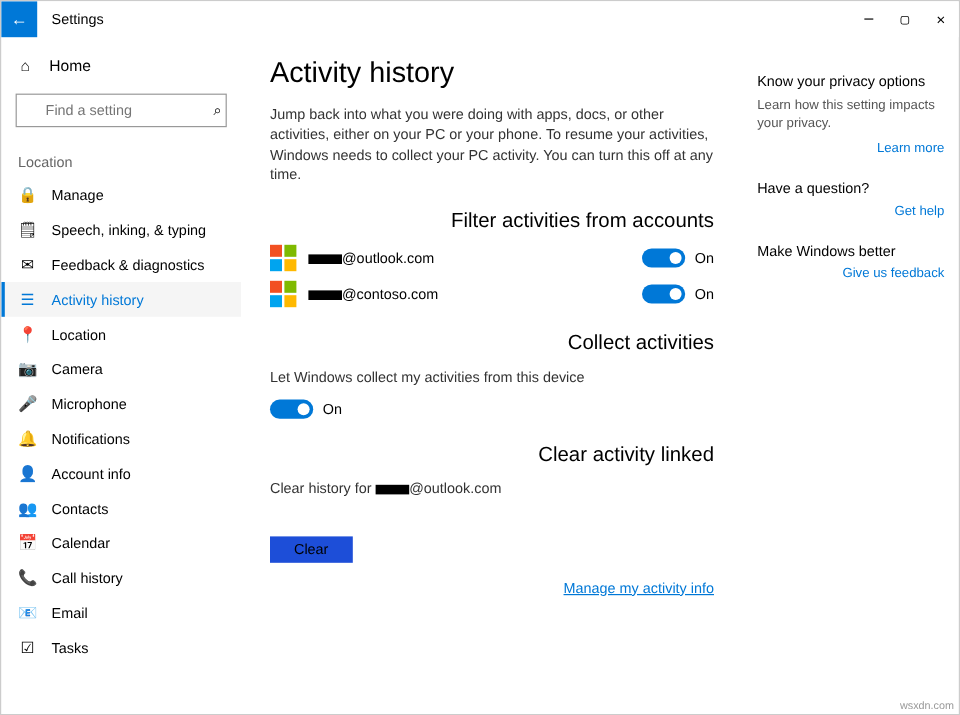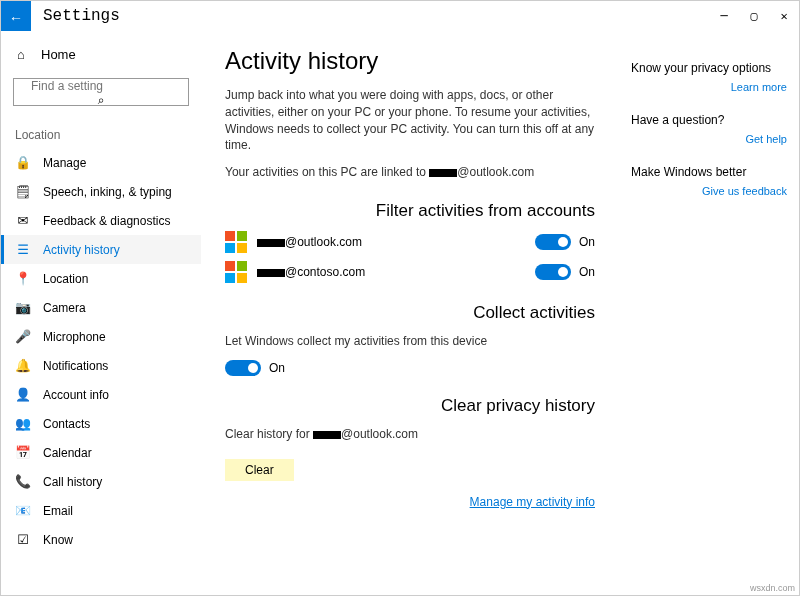--- a/index.html
+++ b/index.html
@@ -1,25 +1,25 @@
 <!DOCTYPE html>
 <html><head>
 <meta charset="utf-8">
 <style>
 * { margin: 0; padding: 0; box-sizing: border-box; font-family: "Segoe UI", Tahoma, sans-serif; }
 body { width: 800px; height: 596px; background: #fff; color: #000; font-size: 12px; overflow: hidden; position: relative; border: 1px solid #ccc; }
 .titlebar { height: 30px; display: flex; align-items: center; background: #fff; }
 .titlebar .back { width: 30px; height: 30px; background: #0078d7; color: #fff; display: flex; align-items: center; justify-content: center; font-size: 14px; }
-.titlebar .title { margin-left: 12px; font-size: 16px; font-family: Liberation Mono, monospace; }
+.titlebar .title { margin-left: 12px; font-size: 12px; }
 .titlebar .spacer { flex: 1; }
 .winbtn { width: 30px; height: 30px; display: flex; align-items: center; justify-content: center; font-size: 12px; font-family: monospace; color: #000; }
 .content { display: flex; height: calc(100% - 30px); }
 .sidebar { width: 200px; padding: 10px 0 0 0; overflow-y: auto; }
 .home-row { display: flex; align-items: center; padding: 6px 12px; font-size: 13px; gap: 12px; }
-.searchbox { margin: 10px 12px; height: 28px; border: 1px solid #999; display: flex; align-items: center; padding: 0 24px; justify-content: space-between; flex-direction: column; }
+.searchbox { margin: 10px 12px; height: 28px; border: 1px solid #999; display: flex; align-items: center; padding: 0 24px; justify-content: space-between; }
 .searchbox input { border: none; outline: none; font-size: 12px; width: 140px; color: #666; }
 .section-label { padding: 12px 14px 6px; font-size: 12px; color: #666; }
 .nav-item { display: flex; align-items: center; padding: 7px 14px; gap: 12px; font-size: 12px; cursor: default; }
 .nav-item.active { color: #0078d7; border-left: 3px solid #0078d7; padding-left: 11px; background: #f5f5f5; }
 .nav-icon { width: 16px; display: flex; align-items: center; justify-content: center; font-size: 13px; }
 .main { flex: 1; padding: 16px 24px 16px 24px; overflow-y: auto; }
 h1 { font-weight: 400; font-size: 24px; margin-bottom: 12px; }
 h2 { font-weight: 400; font-size: 17px; margin: 20px 0 10px; text-align: right; }
 .main p { font-size: 12px; color: #333; margin-bottom: 10px; line-height: 1.4; max-width: 380px; }
 .aside { width: 180px; padding: 30px 12px 16px 12px; }
@@ -29,21 +29,21 @@
 .h3-aside { font-size: 12px; font-weight: 400; margin-bottom: 6px; }
 .account-row { display: flex; align-items: center; margin: 8px 0; gap: 10px; max-width: 380px; }
 .ms-logo { width: 22px; height: 22px; display: grid; grid-template-columns: 1fr 1fr; grid-template-rows: 1fr 1fr; gap: 2px; }
 .ms-logo span:nth-child(1){background:#f25022}.ms-logo span:nth-child(2){background:#7fba00}.ms-logo span:nth-child(3){background:#00a4ef}.ms-logo span:nth-child(4){background:#ffb900}
 .censor { display: inline-block; width: 28px; height: 8px; background: #000; vertical-align: middle; }
 .toggle-wrap { margin-left: auto; display: flex; align-items: center; gap: 8px; }
 .toggle { width: 36px; height: 16px; border-radius: 8px; background: #0078d7; position: relative; }
 .toggle::after { content: ""; width: 10px; height: 10px; background: #fff; border-radius: 50%; position: absolute; right: 3px; top: 3px; }
 .toggle-label { font-size: 12px; }
 .collect-toggle { display: flex; align-items: center; gap: 8px; margin-top: 6px; }
-.clear-btn { margin-top: 6px; padding: 4px 20px; background: #fef9c3; border: none; font-size: 12px; }
+.clear-btn { margin-top: 21px; padding: 4px 20px; background: #1d4ed8; border: none; font-size: 12px; }
 .manage-link { margin-top: 14px; display: block; text-decoration: underline; }
 .watermark { position: absolute; right: 4px; bottom: 2px; font-size: 9px; color: #999; }
 </style>
 </head>
 <body>
 
 <div class="titlebar">
   <div class="back">←</div>
   <div class="title">Settings</div>
   <div class="spacer"></div>
@@ -111,31 +111,28 @@
         <div class="nav-item">
           <span class="nav-icon">📞</span>
           <span>Call history</span>
         </div>
         <div class="nav-item">
           <span class="nav-icon">📧</span>
           <span>Email</span>
         </div>
         <div class="nav-item">
           <span class="nav-icon">☑</span>
-          <span>Know</span>
+          <span>Tasks</span>
         </div>
       </div>
   </div>
 
   <div class="main">
     <h1>Activity history</h1>
     <p>Jump back into what you were doing with apps, docs, or other activities, either on your PC or your phone. To resume your activities, Windows needs to collect your PC activity. You can turn this off at any time.</p>
-    <p>
-      <span>Your activities on this PC are linked to </span><span class="censor"></span><span>@outlook.com</span>
-    </p>
 
     <h2>Filter activities from accounts</h2>
     <div id="accounts-list">
         <div class="account-row">
           <div class="ms-logo">
             <span></span>
             <span></span>
             <span></span>
             <span></span>
           </div>
@@ -160,30 +157,31 @@
         </div>
       </div>
 
     <h2>Collect activities</h2>
     <p>Let Windows collect my activities from this device</p>
     <div class="collect-toggle">
       <div class="toggle"></div>
       <span class="toggle-label">On</span>
     </div>
 
-    <h2>Clear privacy history</h2>
+    <h2>Clear activity linked</h2>
     <p>
       <span>Clear history for </span><span class="censor"></span><span>@outlook.com</span>
     </p>
     <button class="clear-btn">Clear</button>
     <a class="link manage-link">Manage my activity info</a>
   </div>
 
   <div class="aside">
     <div class="h3-aside">Know your privacy options</div>
+    <p>Learn how this setting impacts your privacy.</p>
     <a class="link">Learn more</a>
 
     <div class="h3-aside">Have a question?</div>
     <a class="link">Get help</a>
 
     <div class="h3-aside">Make Windows better</div>
     <a class="link">Give us feedback</a>
   </div>
 </div>
 

